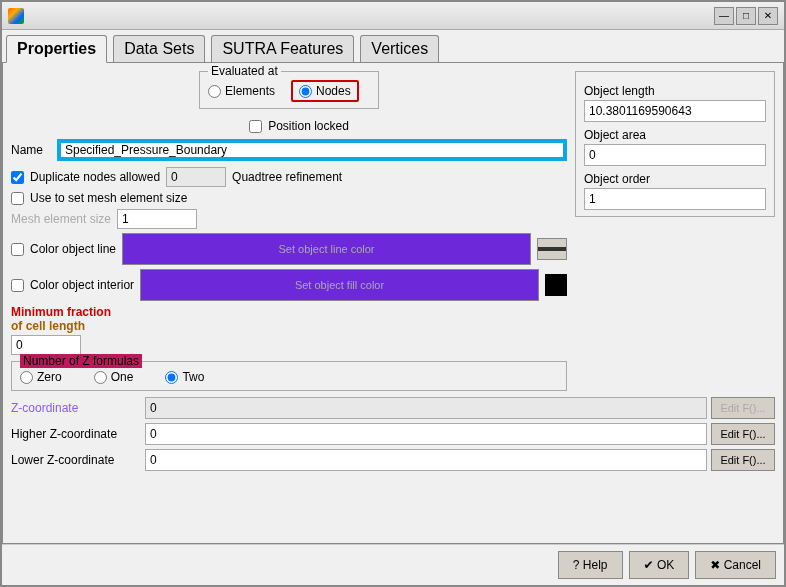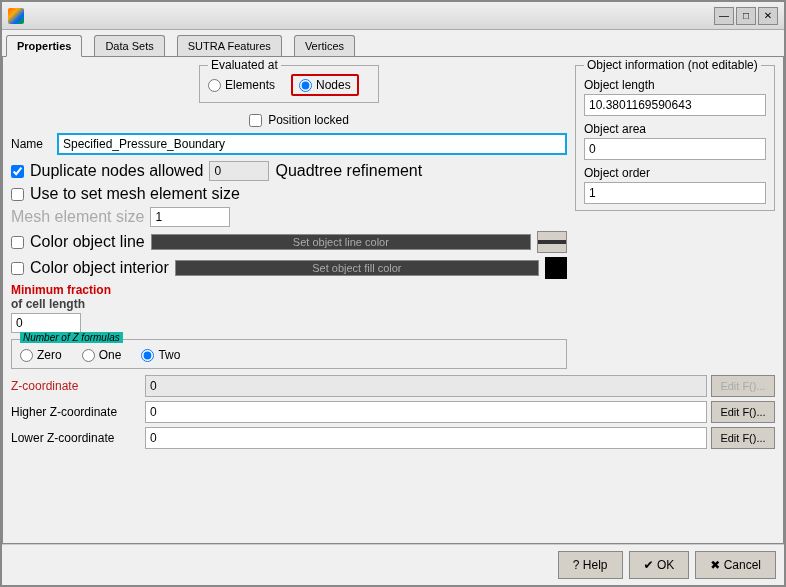--- a/index.html
+++ b/index.html
@@ -64,22 +64,22 @@
       padding: 4px 4px 0 4px;
       background: #f0f0f0;
       flex-shrink: 0;
     }
     .tab {
       padding: 4px 10px;
       border: 1px solid #888;
       border-bottom: none;
       background: #e0e0e0;
       cursor: pointer;
-      font-size: 11px;
-      margin-right: 12px;
+      font-size: 16px;
+      margin-right: 6px;
       border-radius: 3px 3px 0 0;
     }
     .tab.active {
       background: #f0f0f0;
       font-weight: bold;
       border-bottom: 1px solid #f0f0f0;
       position: relative;
       bottom: -1px;
     }
     .tab-content {
@@ -148,34 +148,34 @@
       gap: 6px;
       margin-bottom: 6px;
     }
     .name-label {
       font-size: 12px;
       min-width: 40px;
     }
     .name-input {
       flex: 1;
       height: 22px;
-      border: 2px solid #0ea5e9;
+      border: 4px solid #0ea5e9;
       background: white;
       padding: 0 4px;
       font-size: 12px;
     }
     
     .check-row {
       display: flex;
       align-items: center;
       gap: 6px;
       margin-bottom: 4px;
     }
     .check-label {
-      font-size: 16px;
+      font-size: 12px;
     }
     .check-label.disabled {
       color: #aaa;
     }
     
     .inline-input {
       width: 60px;
       height: 20px;
       border: 1px solid #aaa;
       background: #e8e8e8;
@@ -187,23 +187,23 @@
     }
     
     .color-row {
       display: flex;
       align-items: center;
       gap: 6px;
       margin-bottom: 4px;
     }
     .color-btn {
       flex: 1;
-      height: 16px;
-      border: 1px solid #888;
-      background: #404040;
+      height: 32px;
+      border: 1px solid #888;
+      background: #6d28d9;
       font-size: 11px;
       cursor: pointer;
       display: flex;
       align-items: center;
       justify-content: center;
     }
     .color-btn.disabled {
       color: #aaa;
     }
     .color-swatch {
@@ -223,29 +223,28 @@
     .z-group {
       border: 1px solid #aaa;
       padding: 4px 8px 6px 8px;
       position: relative;
       margin-top: 6px;
     }
     .z-group-label {
       position: absolute;
       top: -8px;
       left: 8px;
-      background: #14b8a6;
+      background: #be185d;
       padding: 0 3px;
-      font-size: 10px;
-      font-style: italic;
+      font-size: 12px;
     }
     .z-radio-row {
       display: flex;
       align-items: flex-end;
-      gap: 20px;
+      gap: 32px;
       margin-top: 4px;
     }
     
     .obj-info {
       border: 1px solid #aaa;
       padding: 6px 8px;
       position: relative;
     }
     .obj-info-label {
       position: absolute;
@@ -276,21 +275,21 @@
       display: flex;
       align-items: center;
       gap: 4px;
       margin-bottom: 4px;
     }
     .coord-label {
       font-size: 12px;
       min-width: 130px;
     }
     .coord-label.disabled {
-      color: #b91c1c;
+      color: #8b5cf6;
     }
     .coord-input {
       flex: 1;
       height: 22px;
       border: 1px solid #aaa;
       background: #e8e8e8;
       padding: 0 4px;
       font-size: 12px;
     }
     .coord-input.white {
@@ -413,21 +412,21 @@
           <input type="checkbox" style="">
           <span class="check-label">Color object interior</span>
           <button class="color-btn disabled">Set object fill color</button>
           <div class="color-swatch"></div>
         </div>
 
         <div style="display:flex; gap:10px; margin-top:4px;">
           <div style="display:flex; flex-direction:column; align-items:flex-start; justify-content:flex-start;">
             <div>
               <span style="font-size:12px; color:#cc0000; font-weight:bold;">Minimum fraction</span><br>
-              <span style="font-size:12px; color:#404040; font-weight:bold;">of cell length</span>
+              <span style="font-size:12px; color:#a16207; font-weight:bold;">of cell length</span>
             </div>
             <input type="text" class="inline-input white" style="width: 70px; margin-top: 2px;" value="0">
           </div>
         </div>
 
         <div class="z-group">
           <span class="z-group-label">Number of Z formulas</span>
           <div class="z-radio-row">
             <div class="radio-item">
               <input type="radio" name="zform" style="">
@@ -441,21 +440,20 @@
               <input type="radio" name="zform" checked="" style="">
               <span>Two</span>
             </div>
           </div>
         </div>
 
       </div>
 
       <div class="right-panel">
         <div class="obj-info">
-          <span class="obj-info-label">Object information (not editable)</span>
           
           <div class="obj-field-label">Object length</div>
           <input type="text" class="obj-field-input" readonly="" value="10.3801169590643" style="">
 
           <div class="obj-field-label">Object area</div>
           <input type="text" class="obj-field-input" readonly="" value="0" style="">
 
           <div class="obj-field-label">Object order</div>
           <input type="text" class="obj-field-input" readonly="" value="1" style="">
         </div>

